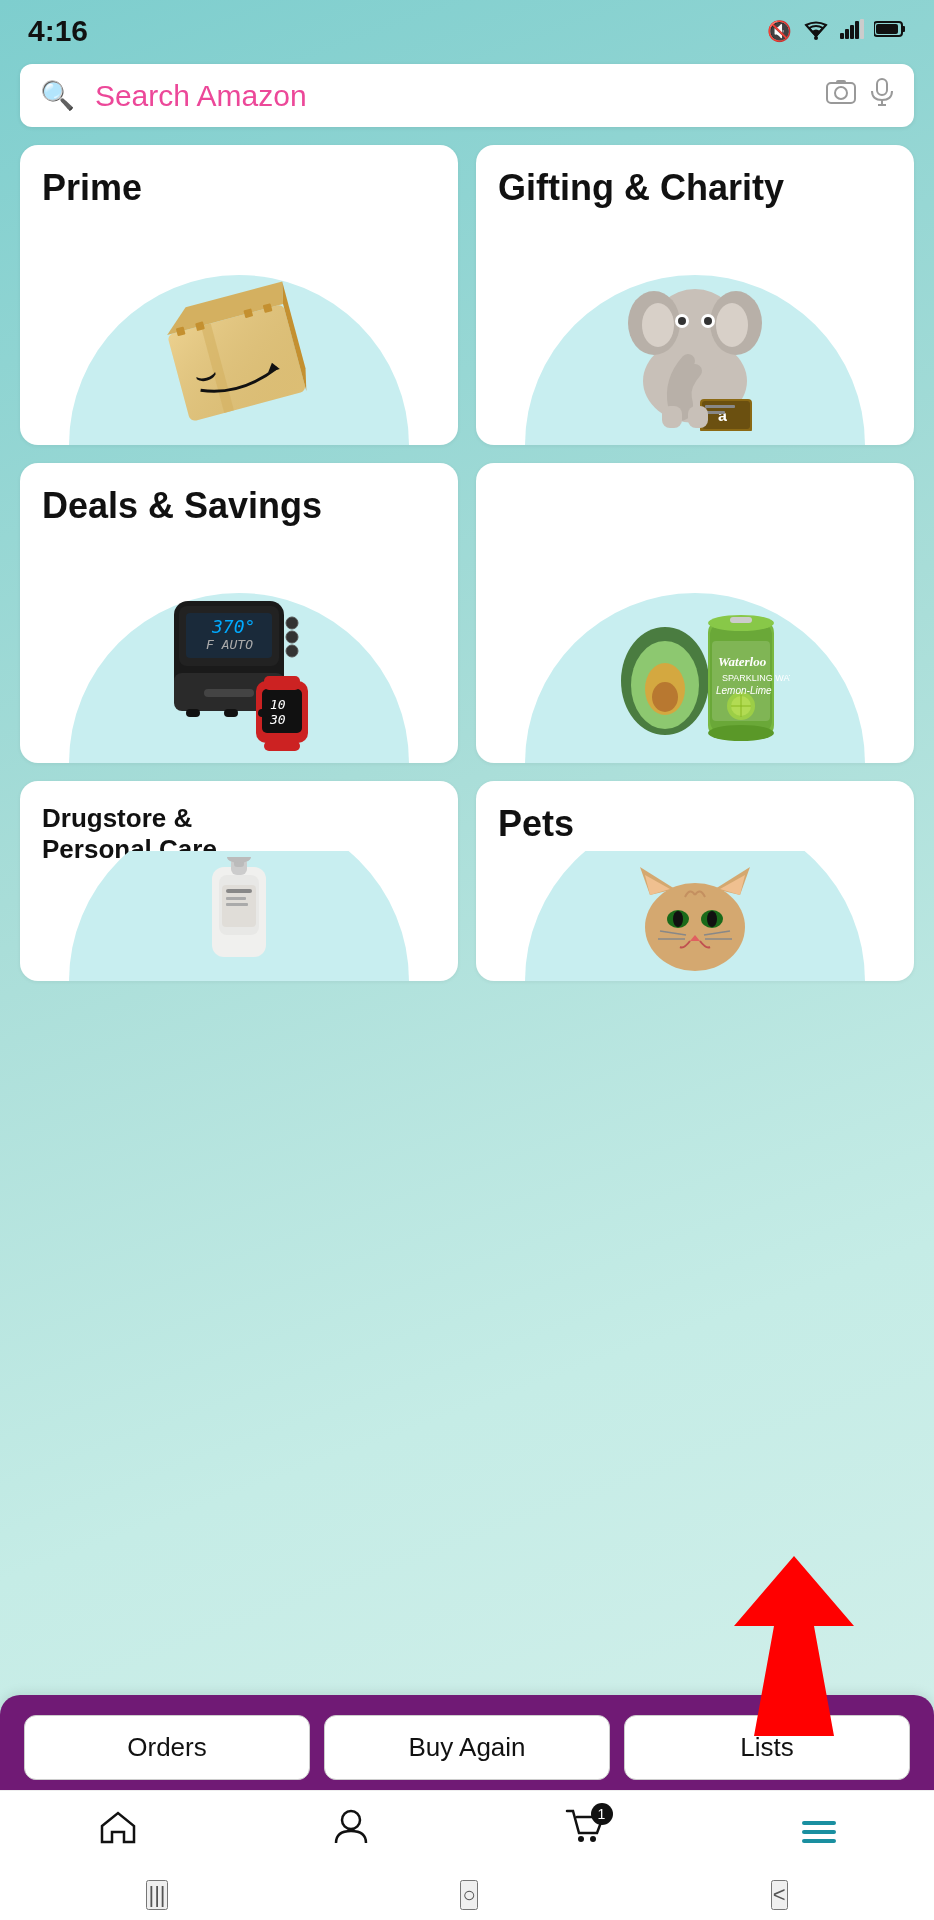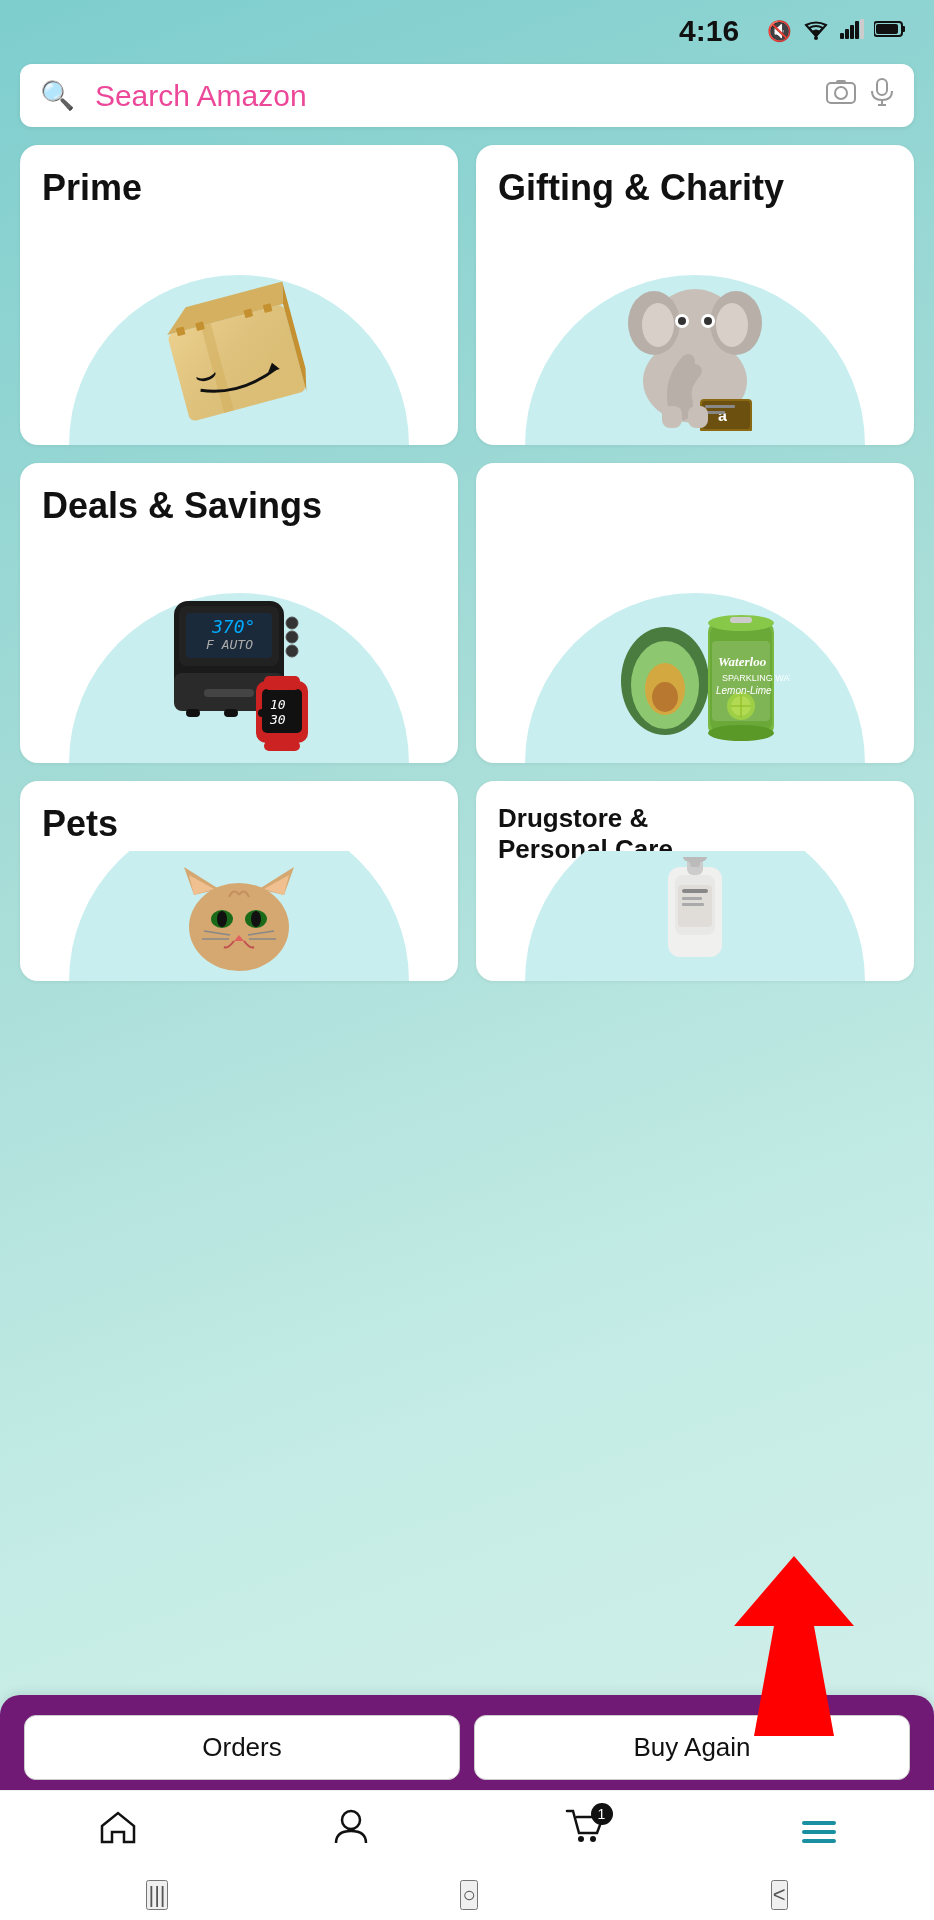--- a/index.html
+++ b/index.html
@@ -10,24 +10,23 @@
       min-height: 1920px;
       background: linear-gradient(160deg, #7ecece 0%, #a8ddd8 40%, #c5ece6 70%, #d4f0eb 100%);
       font-family: -apple-system, 'Helvetica Neue', Arial, sans-serif;
       position: relative;
       overflow-x: hidden;
     }
 
     
     .status-bar {
       display: flex;
-      justify-content: flex-end;
+      justify-content: space-between;
       align-items: center;
       padding: 14px 28px 8px;
-      gap: 28px;
     }
     .status-time {
       font-size: 30px;
       font-weight: 600;
       color: #111;
     }
     .status-icons {
       display: flex;
       align-items: center;
       gap: 10px;
@@ -447,20 +446,44 @@
 
           <rect x="130" y="56" width="22" height="6" rx="3" fill="#ccc"></rect>
 
           <text x="116" y="133" font-size="10" fill="#fff" font-style="italic">Lemon-Lime</text>
         </svg>
       </div>
     </div>
   </div>
 
   <div class="category-card partial-card">
+    <div class="category-card-label" style="font-size:26px;">Drugstore &amp;<br>Personal Care</div>
+    <div class="card-image-partial">
+      <div class="card-bg-circle"></div>
+      <div style="position:relative;z-index:2;">
+        <svg width="130" height="120" viewBox="0 0 130 120">
+
+          <rect x="38" y="10" width="54" height="90" rx="12" fill="#f0f0ee"></rect>
+          <rect x="45" y="18" width="40" height="60" rx="8" fill="#e8e8e6"></rect>
+
+          <rect x="57" y="0" width="16" height="18" rx="6" fill="#ccc"></rect>
+          <rect x="60" y="0" width="10" height="10" rx="3" fill="#bbb"></rect>
+
+          <rect x="48" y="28" width="34" height="42" rx="4" fill="#e0ddd8"></rect>
+          <rect x="52" y="32" width="26" height="4" rx="2" fill="#888"></rect>
+          <rect x="52" y="40" width="20" height="3" rx="1" fill="#aaa"></rect>
+          <rect x="52" y="46" width="22" height="3" rx="1" fill="#aaa"></rect>
+
+          <ellipse cx="65" cy="0" rx="12" ry="6" fill="#bbb"></ellipse>
+        </svg>
+      </div>
+    </div>
+  </div>
+
+  <div class="category-card partial-card">
     <div class="category-card-label">Pets</div>
     <div class="card-image-partial">
       <div class="card-bg-circle"></div>
       <div style="position:relative;z-index:2;">
         <svg width="130" height="110" viewBox="0 0 130 110">
 
           <ellipse cx="65" cy="60" rx="50" ry="44" fill="#d4a870"></ellipse>
 
           <polygon points="20,28 10,0 45,22" fill="#d4a870"></polygon>
           <polygon points="20,28 15,8 40,22" fill="#f0c090"></polygon>
@@ -482,51 +505,28 @@
           <line x1="74" y1="68" x2="100" y2="64" stroke="#888" stroke-width="1.5"></line>
           <line x1="75" y1="72" x2="102" y2="72" stroke="#888" stroke-width="1.5"></line>
 
           <path d="M55,30 Q60,20 65,28" stroke="#c49060" stroke-width="2" fill="none"></path>
           <path d="M65,28 Q70,20 75,30" stroke="#c49060" stroke-width="2" fill="none"></path>
         </svg>
       </div>
     </div>
   </div>
 
-  <div class="category-card partial-card">
-    <div class="category-card-label" style="font-size:26px;">Drugstore &amp;<br>Personal Care</div>
-    <div class="card-image-partial">
-      <div class="card-bg-circle"></div>
-      <div style="position:relative;z-index:2;">
-        <svg width="130" height="120" viewBox="0 0 130 120">
-
-          <rect x="38" y="10" width="54" height="90" rx="12" fill="#f0f0ee"></rect>
-          <rect x="45" y="18" width="40" height="60" rx="8" fill="#e8e8e6"></rect>
-
-          <rect x="57" y="0" width="16" height="18" rx="6" fill="#ccc"></rect>
-          <rect x="60" y="0" width="10" height="10" rx="3" fill="#bbb"></rect>
-
-          <rect x="48" y="28" width="34" height="42" rx="4" fill="#e0ddd8"></rect>
-          <rect x="52" y="32" width="26" height="4" rx="2" fill="#888"></rect>
-          <rect x="52" y="40" width="20" height="3" rx="1" fill="#aaa"></rect>
-          <rect x="52" y="46" width="22" height="3" rx="1" fill="#aaa"></rect>
-
-          <ellipse cx="65" cy="0" rx="12" ry="6" fill="#bbb"></ellipse>
-        </svg>
-      </div>
-    </div>
-  </div>
-
 </div>
 
 <div style="height: 400px;"></div>
 
 <div class="quick-actions">
   <button class="quick-action-btn">Orders</button>
   <button class="quick-action-btn">Buy Again</button>
+  <button class="quick-action-btn">Lists</button>
 </div>
 
 <div class="bottom-nav">
   <div class="bottom-nav-item">
     <span class="bottom-nav-icon">
       <svg width="38" height="34" viewBox="0 0 38 34" fill="none">
         <path d="M3 16 L19 3 L35 16 L35 32 L25 32 L25 22 L13 22 L13 32 L3 32 Z" stroke="#111" stroke-width="2.5" fill="none"></path>
       </svg>
     </span>
   </div>

